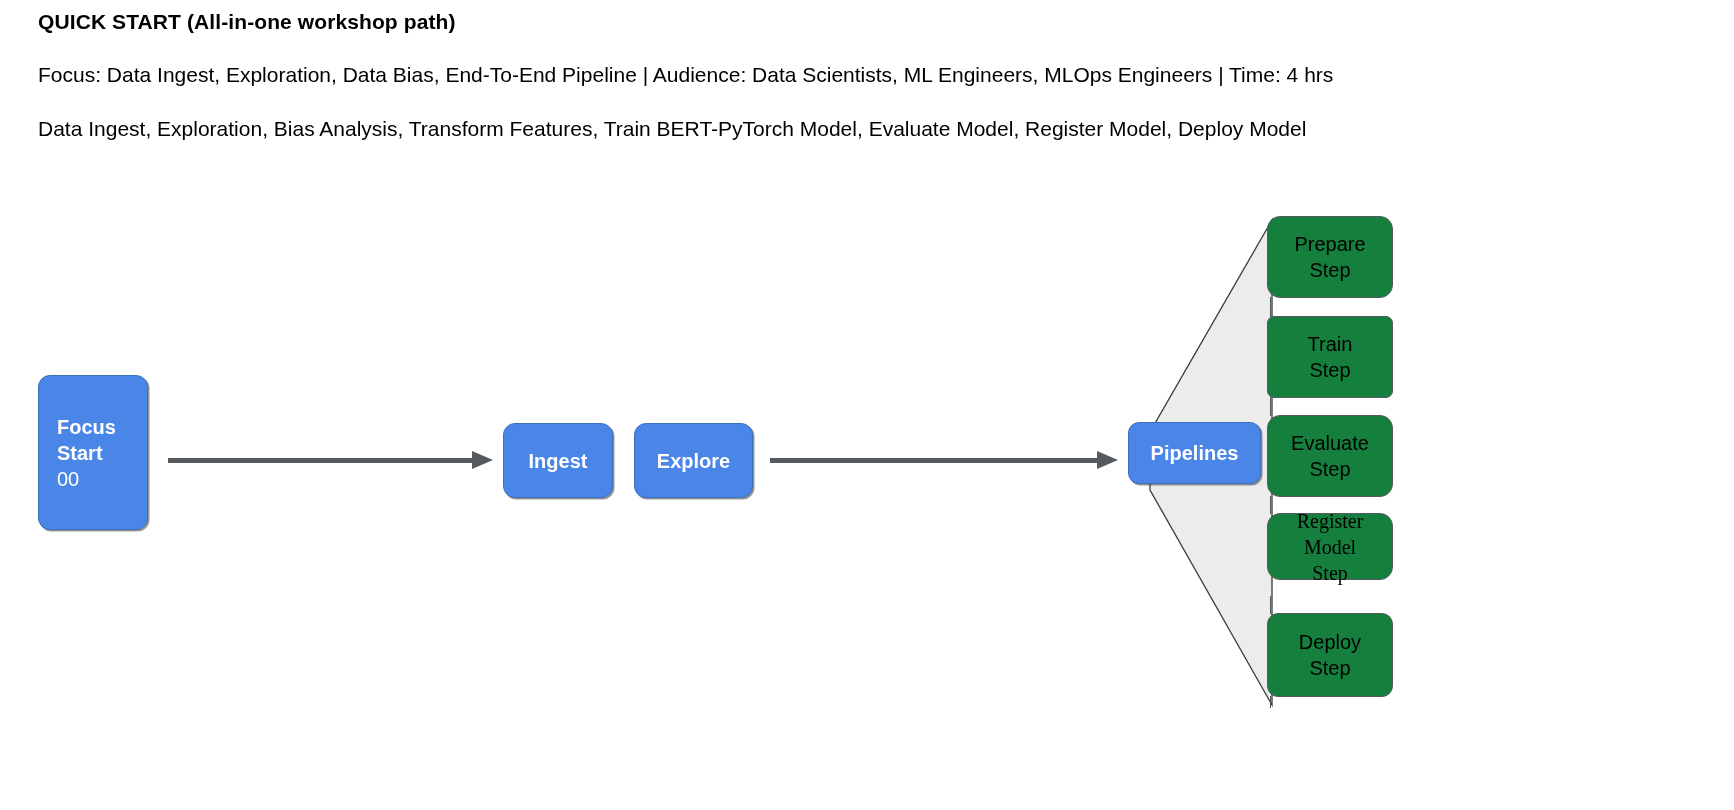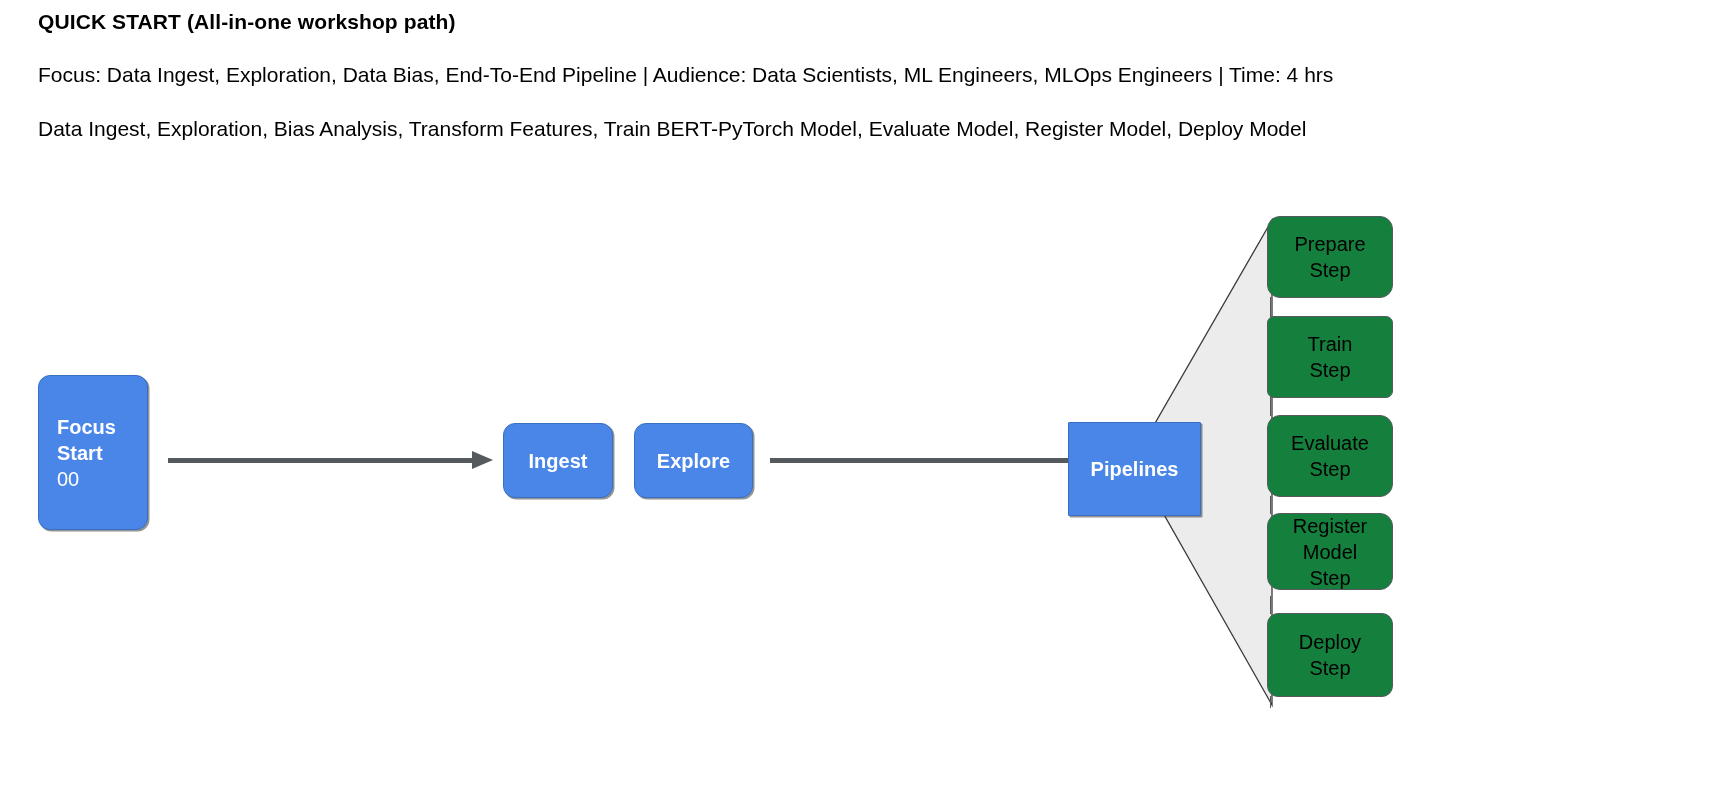--- a/index.html
+++ b/index.html
@@ -106,45 +106,45 @@
     width: 110px;
     height: 75px;
   }
   #node-explore {
     left: 634px;
     top: 223px;
     width: 119px;
     height: 75px;
   }
   #node-pipelines {
-    left: 1068px;
+    left: 1128px;
     top: 222px;
     width: 133px;
-    height: 94px;
-    border-radius: 1px;
+    height: 62px;
+    border-radius: 11px;
   }
 
   
   .node-step {
     background: #15803d;
     border: 1.3px solid #555a5e;
     border-radius: 13px;
     color: #000000;
     font-size: 20px;
     line-height: 26px;
     font-weight: normal;
     left: 1267px;
     width: 126px;
     flex-direction: column;
   }
 
   #step-prepare  { top: 16px;  height: 82px; }
   #step-train    { top: 116px; height: 82px; border-radius: 7px; }
   #step-evaluate { top: 215px; height: 82px; }
-  #step-register { top: 313px; height: 77px; }
+  #step-register { top: 313px; height: 67px; font-family: Liberation Serif, serif; }
   #step-deploy   { top: 413px; height: 84px; border-radius: 11px; }
 
   
   .step-link {
     position: absolute;
     left: 1270px;
     width: 1.3px;
     background: #555a5e;
   }
   #link-1 { top: 97px;  height: 20px; }

